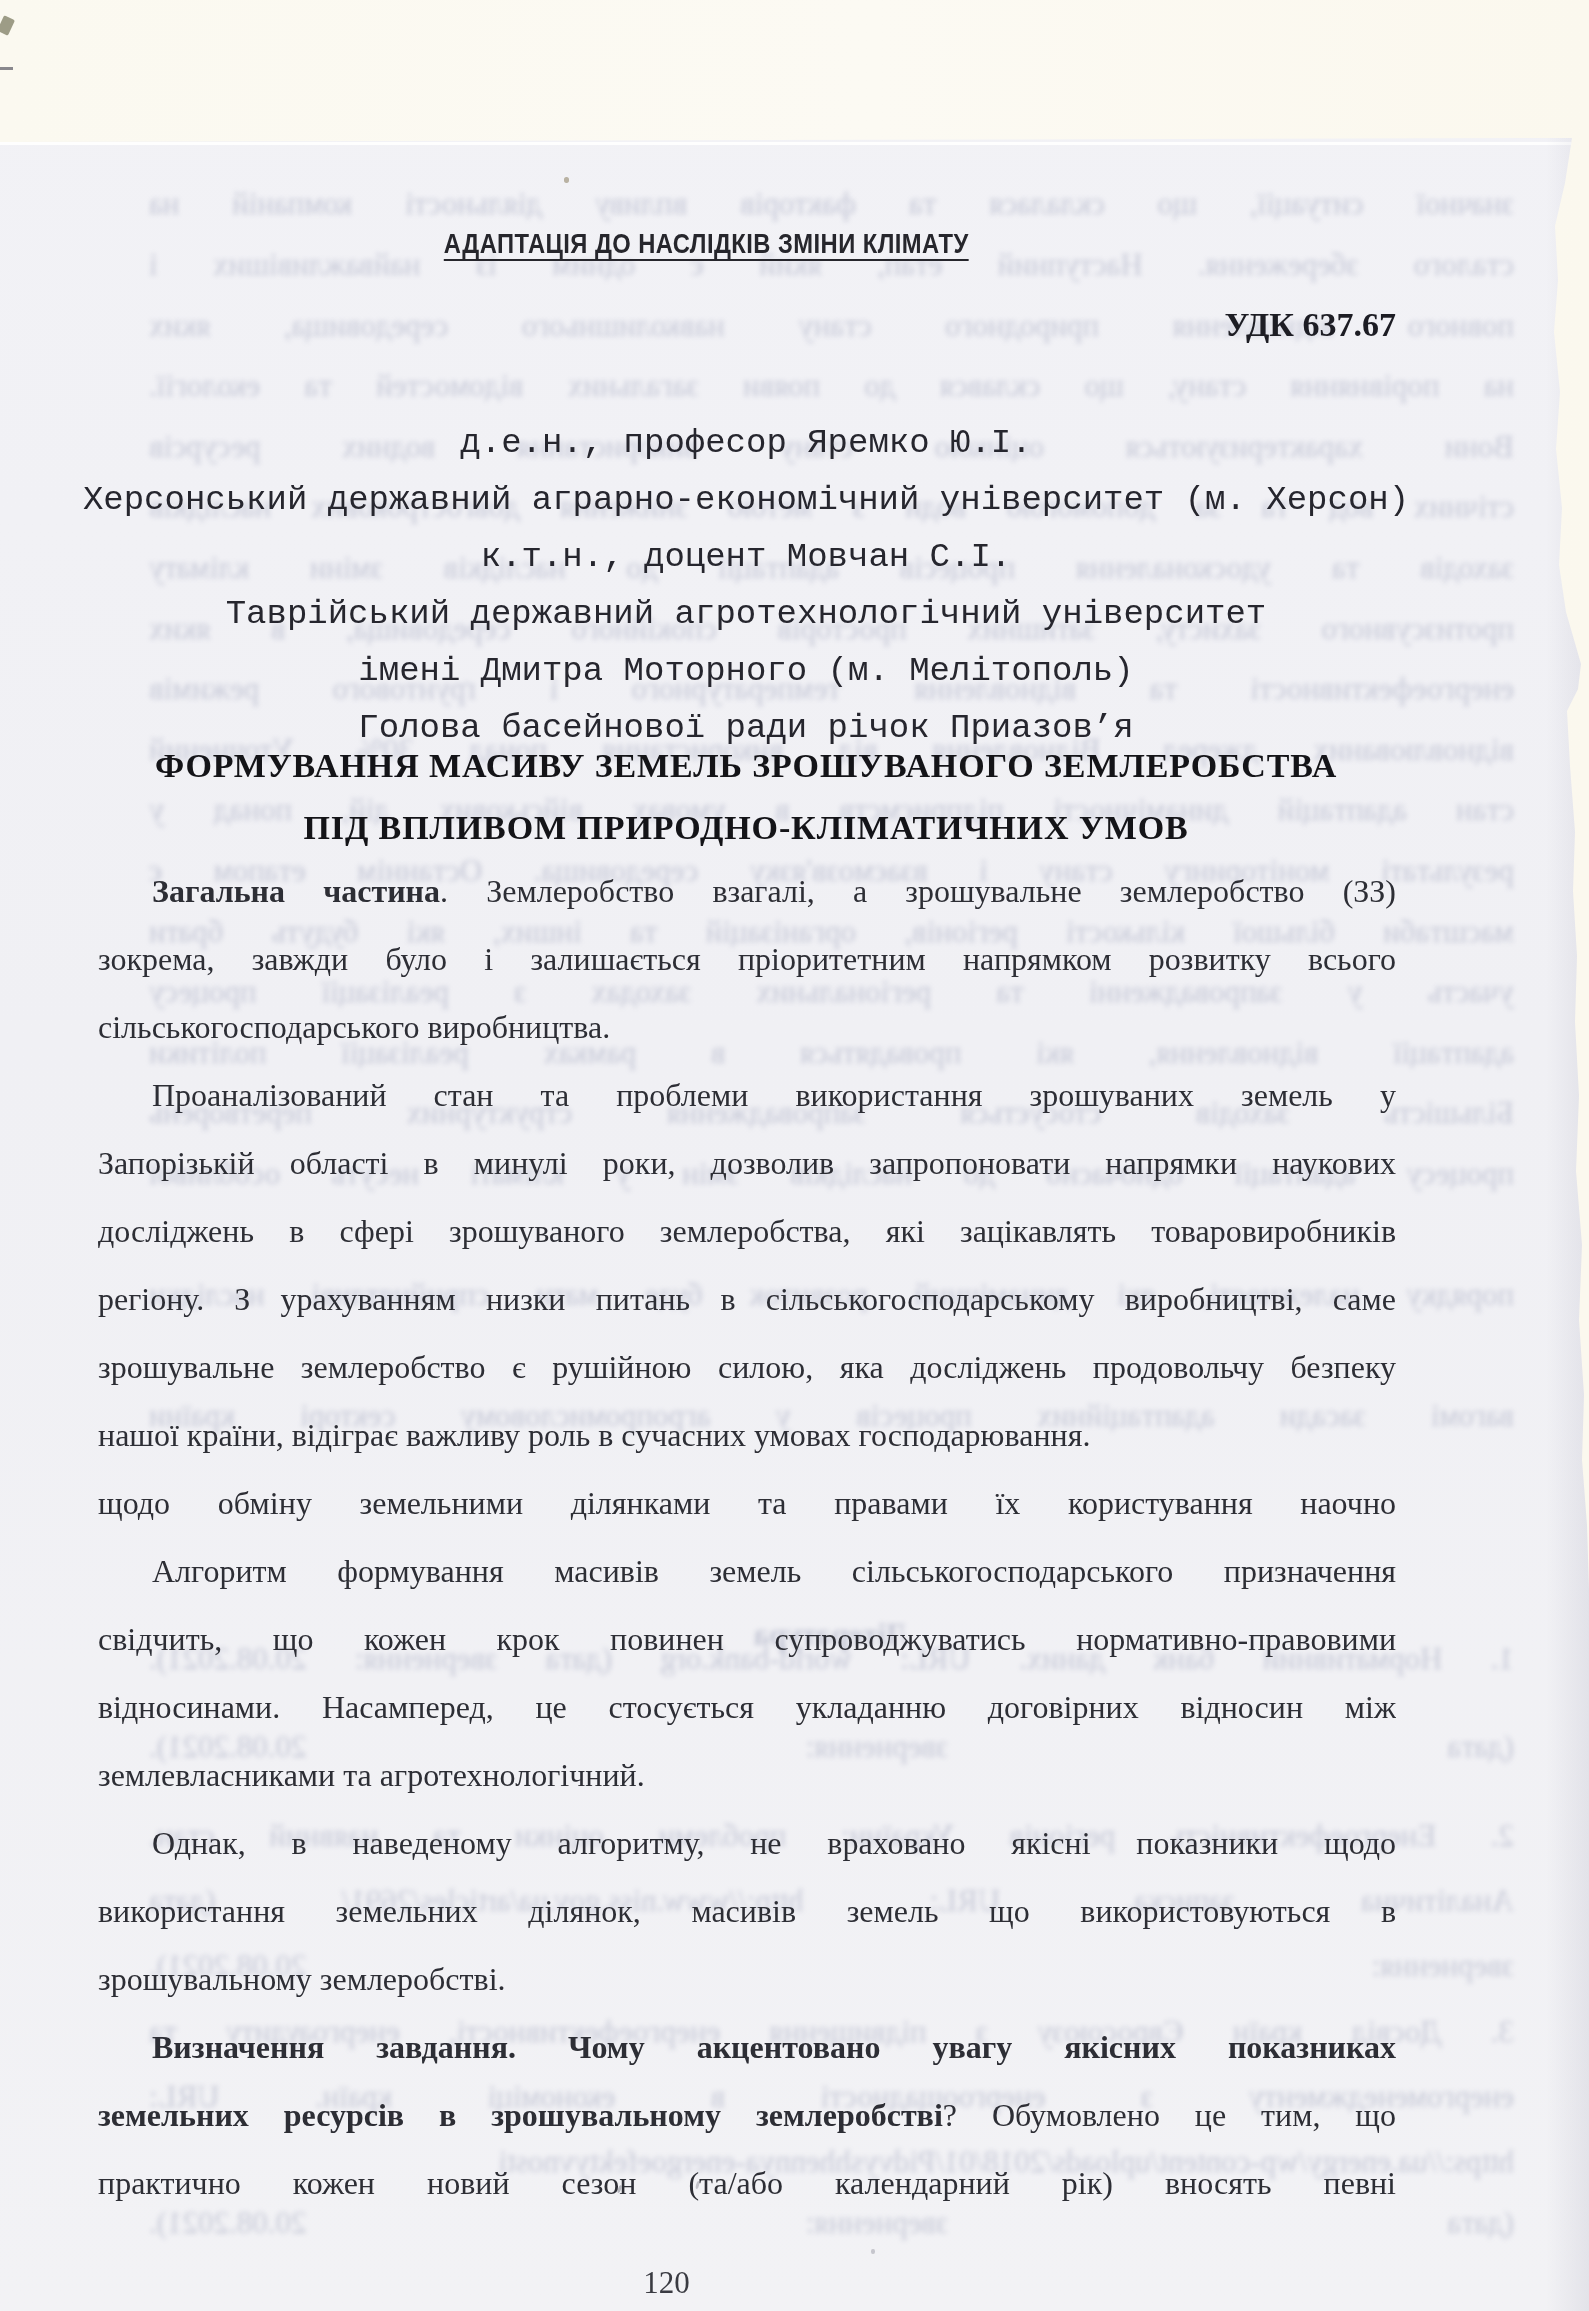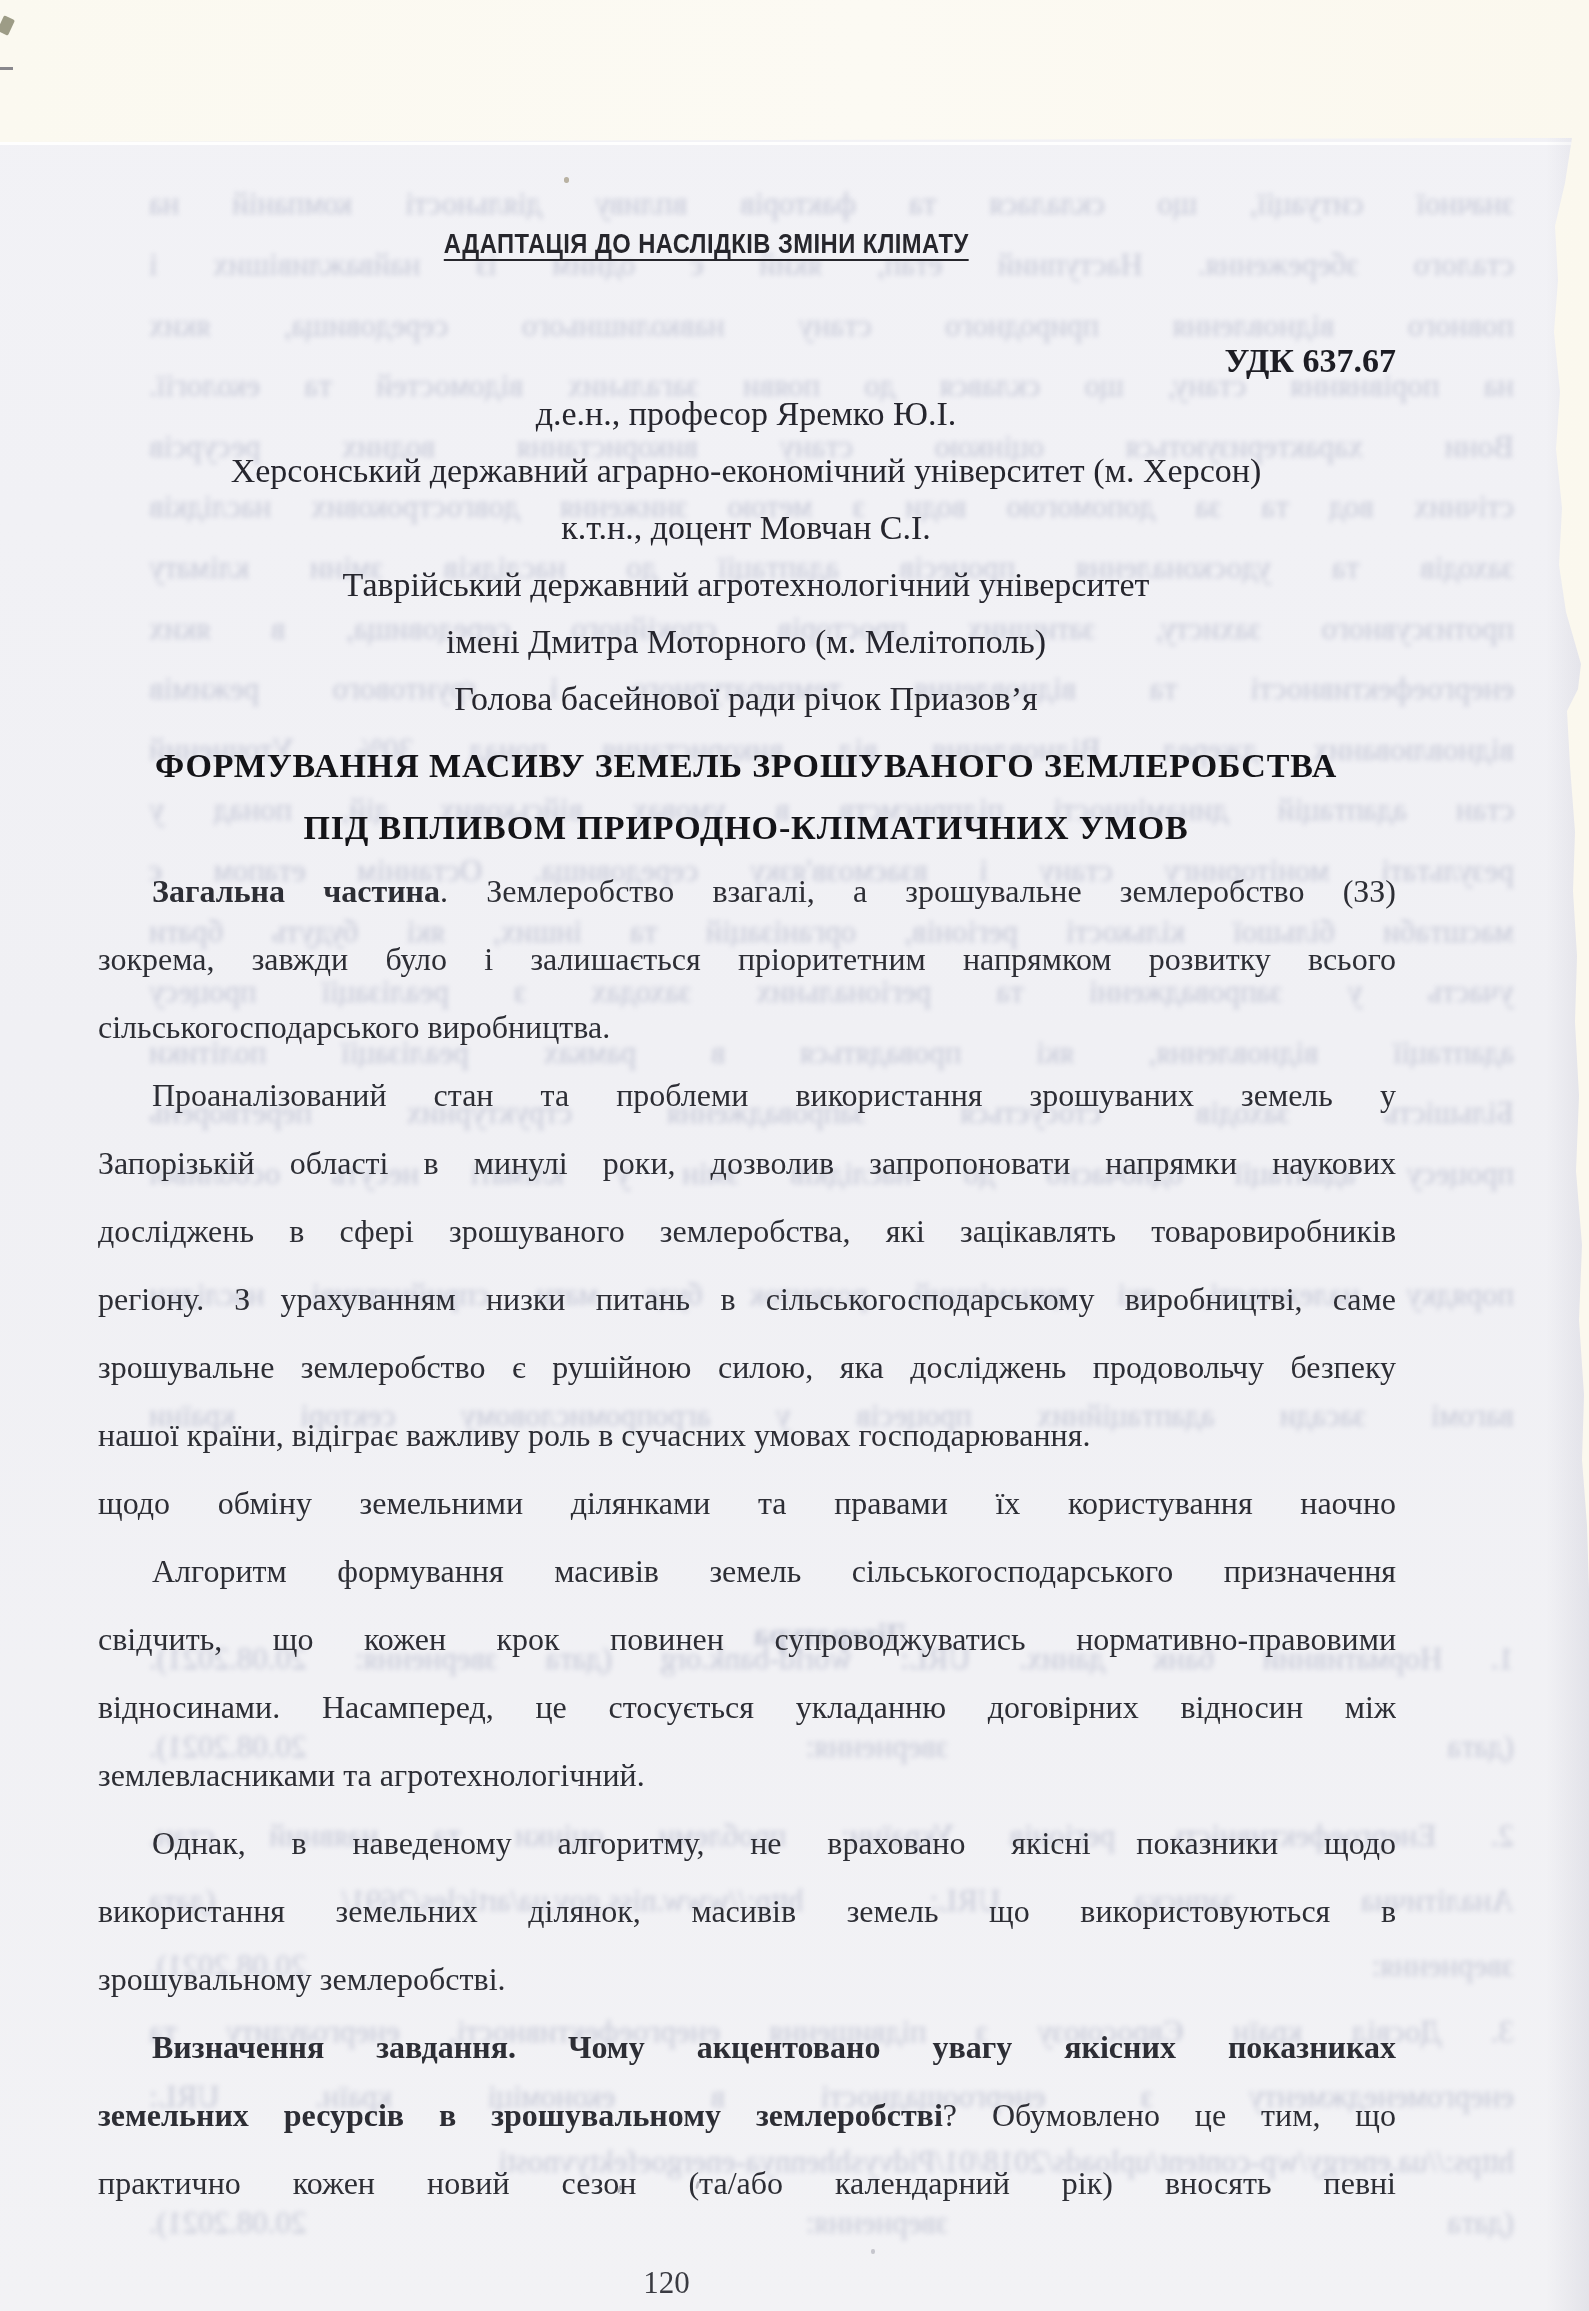--- a/index.html
+++ b/index.html
@@ -35,23 +35,23 @@
   .bleed-center{text-align:center;text-align-last:center;font-weight:bold;white-space:normal;}
   
   .rubric{
     position:absolute;top:229px;left:0;width:1413px;text-align:center;
     font-family:"Liberation Sans","DejaVu Sans",sans-serif;
     font-size:27px;font-weight:700;letter-spacing:0.5px;color:#26262c;
   }
   .rubric .squeeze{display:inline-block;transform:scaleX(.88);transform-origin:center;
     text-decoration:underline;text-underline-offset:5.6px;text-decoration-thickness:1.9px;}
   .udk{position:absolute;top:306px;left:0;width:1396px;text-align:right;
-    font-size:34px;font-weight:bold;color:#1d1d24;margin-top:36px;}
-  .authors{position:absolute;top:385px;left:0;width:1492px;text-align:center;
-    font-size:34px;line-height:57px;color:#26262e;}
+    font-size:34px;font-weight:bold;color:#1d1d24;}
+  .authors{position:absolute;top:415px;left:0;width:1492px;text-align:center;
+    font-size:34px;line-height:57px;color:#26262e;font-family:Liberation Mono, monospace;}
   .title{position:absolute;top:735px;left:0;width:1492px;text-align:center;
     font-size:34px;font-weight:bold;line-height:62px;letter-spacing:0.9px;color:#141418;}
   .body{position:absolute;top:857px;left:98px;width:1298px;
     font-size:32px;color:#2d2e35;}
   .bl{height:68px;line-height:68px;overflow:hidden;
     text-align:justify;text-align-last:justify;}
   .bl.left{text-align-last:left;}
   .bl.ind{text-indent:54px;}
   .bi{font-weight:bold;}
   .pagenum{position:absolute;top:2265px;left:98px;width:1137px;text-align:center;

